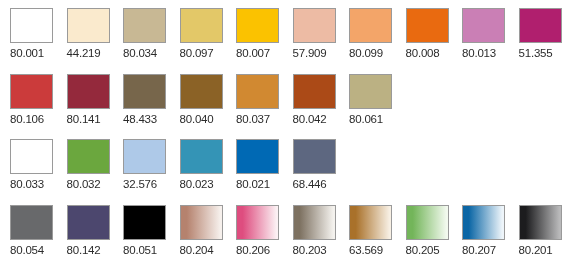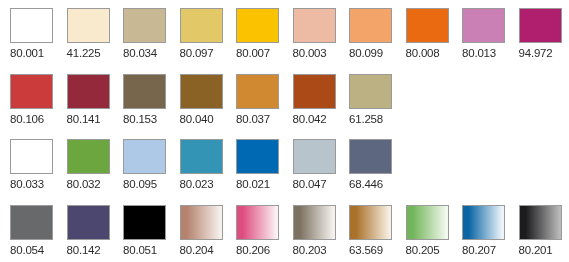--- a/index.html
+++ b/index.html
@@ -55,109 +55,105 @@
 <body>
 
 <div id="swatch-chart">
     <div class="swatch-row">
       <div class="swatch-cell">
         <div class="swatch-chip" style="background: rgb(255, 255, 255);"></div>
         <div class="swatch-label">80.001</div>
       </div>
       <div class="swatch-cell">
         <div class="swatch-chip" style="background: rgb(250, 234, 205);"></div>
-        <div class="swatch-label">41.225</div>
+        <div class="swatch-label">44.219</div>
       </div>
       <div class="swatch-cell">
         <div class="swatch-chip" style="background: rgb(200, 184, 148);"></div>
         <div class="swatch-label">80.034</div>
       </div>
       <div class="swatch-cell">
         <div class="swatch-chip" style="background: rgb(227, 200, 104);"></div>
         <div class="swatch-label">80.097</div>
       </div>
       <div class="swatch-cell">
         <div class="swatch-chip" style="background: rgb(251, 194, 0);"></div>
         <div class="swatch-label">80.007</div>
       </div>
       <div class="swatch-cell">
         <div class="swatch-chip" style="background: rgb(237, 187, 164);"></div>
-        <div class="swatch-label">80.003</div>
+        <div class="swatch-label">57.909</div>
       </div>
       <div class="swatch-cell">
         <div class="swatch-chip" style="background: rgb(243, 165, 105);"></div>
         <div class="swatch-label">80.099</div>
       </div>
       <div class="swatch-cell">
         <div class="swatch-chip" style="background: rgb(233, 106, 16);"></div>
         <div class="swatch-label">80.008</div>
       </div>
       <div class="swatch-cell">
         <div class="swatch-chip" style="background: rgb(202, 127, 181);"></div>
         <div class="swatch-label">80.013</div>
       </div>
       <div class="swatch-cell">
         <div class="swatch-chip" style="background: rgb(176, 31, 110);"></div>
-        <div class="swatch-label">94.972</div>
+        <div class="swatch-label">51.355</div>
       </div>
     </div>
     <div class="swatch-row">
       <div class="swatch-cell">
         <div class="swatch-chip" style="background: rgb(203, 59, 59);"></div>
         <div class="swatch-label">80.106</div>
       </div>
       <div class="swatch-cell">
         <div class="swatch-chip" style="background: rgb(148, 41, 60);"></div>
         <div class="swatch-label">80.141</div>
       </div>
       <div class="swatch-cell">
         <div class="swatch-chip" style="background: rgb(119, 102, 75);"></div>
-        <div class="swatch-label">80.153</div>
+        <div class="swatch-label">48.433</div>
       </div>
       <div class="swatch-cell">
         <div class="swatch-chip" style="background: rgb(139, 98, 38);"></div>
         <div class="swatch-label">80.040</div>
       </div>
       <div class="swatch-cell">
         <div class="swatch-chip" style="background: rgb(209, 137, 49);"></div>
         <div class="swatch-label">80.037</div>
       </div>
       <div class="swatch-cell">
         <div class="swatch-chip" style="background: rgb(171, 74, 23);"></div>
         <div class="swatch-label">80.042</div>
       </div>
       <div class="swatch-cell">
         <div class="swatch-chip" style="background: rgb(187, 177, 131);"></div>
-        <div class="swatch-label">61.258</div>
+        <div class="swatch-label">80.061</div>
       </div>
     </div>
     <div class="swatch-row">
       <div class="swatch-cell">
         <div class="swatch-chip"></div>
         <div class="swatch-label">80.033</div>
       </div>
       <div class="swatch-cell">
         <div class="swatch-chip" style="background: rgb(107, 167, 62);"></div>
         <div class="swatch-label">80.032</div>
       </div>
       <div class="swatch-cell">
         <div class="swatch-chip" style="background: rgb(174, 201, 232);"></div>
-        <div class="swatch-label">80.095</div>
+        <div class="swatch-label">32.576</div>
       </div>
       <div class="swatch-cell">
         <div class="swatch-chip" style="background: rgb(52, 148, 182);"></div>
         <div class="swatch-label">80.023</div>
       </div>
       <div class="swatch-cell">
         <div class="swatch-chip" style="background: rgb(0, 105, 180);"></div>
         <div class="swatch-label">80.021</div>
-      </div>
-      <div class="swatch-cell">
-        <div class="swatch-chip" style="background: rgb(184, 196, 204);"></div>
-        <div class="swatch-label">80.047</div>
       </div>
       <div class="swatch-cell">
         <div class="swatch-chip" style="background: rgb(93, 103, 128);"></div>
         <div class="swatch-label">68.446</div>
       </div>
     </div>
     <div class="swatch-row">
       <div class="swatch-cell">
         <div class="swatch-chip" style="background: rgb(104, 105, 107);"></div>
         <div class="swatch-label">80.054</div>

